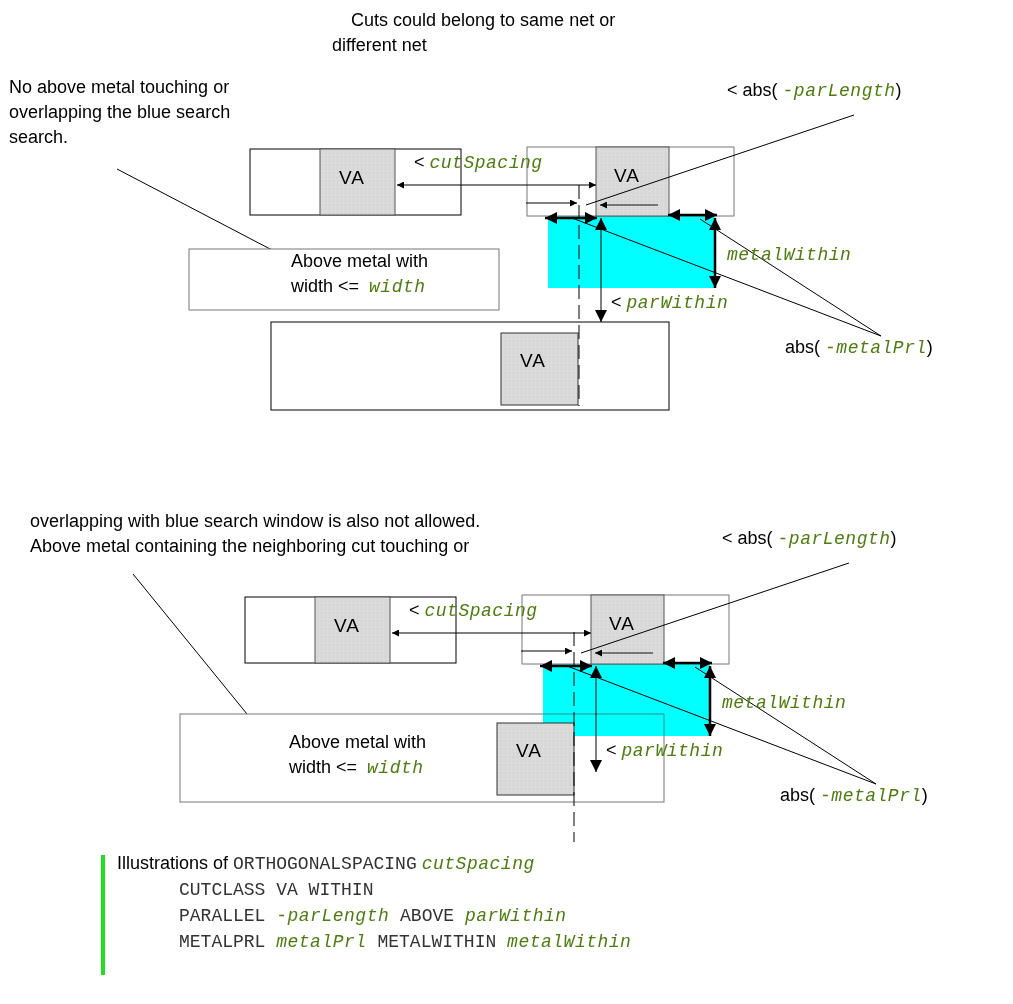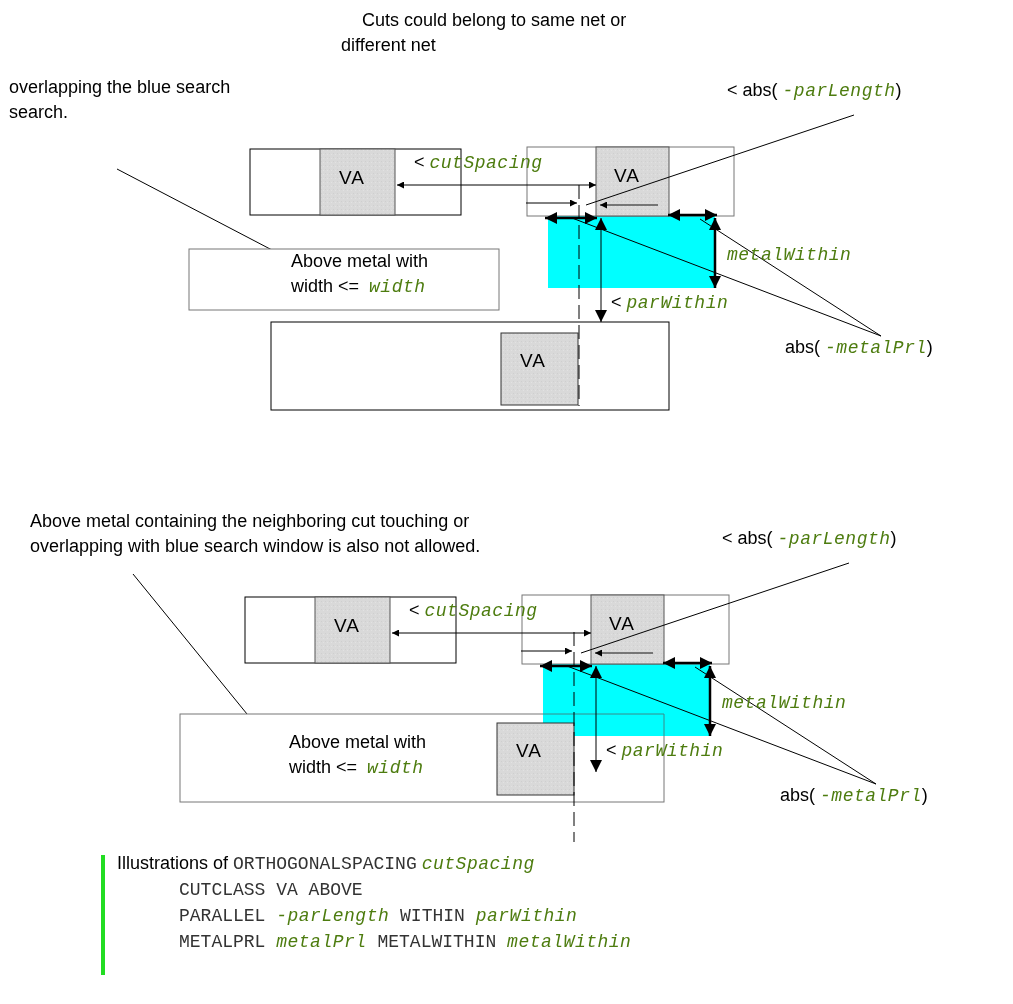--- a/index.html
+++ b/index.html
@@ -96,28 +96,29 @@
     <line x1="663" y1="663" x2="712" y2="663" stroke="#000" stroke-width="2.5" marker-start="url(#ahb)" marker-end="url(#ahb)"></line>
     <line x1="710" y1="666" x2="710" y2="736" stroke="#000" stroke-width="2.5" marker-start="url(#ahb)" marker-end="url(#ahb)"></line>
     <line x1="596" y1="666" x2="596" y2="772" stroke="#000" stroke-width="1" marker-start="url(#ahb)" marker-end="url(#ahb)"></line>
 
     <line x1="581" y1="653" x2="849" y2="563" stroke="#000" stroke-width="1"></line>
     <line x1="567" y1="666" x2="876" y2="784" stroke="#000" stroke-width="1"></line>
     <line x1="695" y1="667" x2="876" y2="784" stroke="#000" stroke-width="1"></line>
   </g>
 </svg>
 
-<div class="note" style="left:362px; top:8px;">
+<div class="note" style="left:351px; top:8px;">
   <div>Cuts could belong to same net or</div>
 </div>
-<div class="note" style="left:341px; top:33px;">
+<div class="note" style="left:332px; top:33px;">
   <div>different net</div>
 </div>
 
 <div class="note" style="left:9px; top:75px;">
+  <div>No above metal touching or</div>
   <div>overlapping the blue search</div>
   <div>search.</div>
 </div>
 
 <div class="lbl va" style="left:339px; top:166px;">VA</div>
 <div class="lbl va" style="left:614px; top:164px;">VA</div>
 <div class="lbl va" style="left:520px; top:349px;">VA</div>
 
 <div class="lbl" style="left:414px; top:150px;">
   <span>&lt; </span><span class="mono">cutSpacing</span>
@@ -136,22 +137,22 @@
 <div class="lbl" style="left:785px; top:335px;">
   <span>abs( </span><span class="mono">-metalPrl</span><span>)</span>
 </div>
 
 <div class="note" style="left:291px; top:249px;">
   <div>Above metal with</div>
   <div><span style="white-space:pre">width &lt;=  </span><span class="mono">width</span></div>
 </div>
 
 <div class="note" style="left:30px; top:509px;">
+  <div>overlapping with blue search window is also not allowed.</div>
   <div>Above metal containing the neighboring cut touching or</div>
-  <div>overlapping with blue search window is also not allowed.</div>
 </div>
 
 <div class="lbl va" style="left:334px; top:614px;">VA</div>
 <div class="lbl va" style="left:609px; top:612px;">VA</div>
 <div class="lbl va" style="left:516px; top:739px;">VA</div>
 
 <div class="lbl" style="left:409px; top:598px;">
   <span>&lt; </span><span class="mono">cutSpacing</span>
 </div>
 
@@ -173,17 +174,17 @@
   <div>Above metal with</div>
   <div><span style="white-space:pre">width &lt;=  </span><span class="mono">width</span></div>
 </div>
 
 <div class="greenbar"></div>
 <div class="legend">
   <div class="row">
     <span>Illustrations of </span><span class="mono-up">ORTHOGONALSPACING</span> <span class="mono">cutSpacing</span>
   </div>
   <div id="legend-lines">
-      <div class="row indent"><span class="mono-up" style="white-space: pre;">CUTCLASS VA ABOVE</span></div>
-      <div class="row indent"><span class="mono-up" style="white-space: pre; text-align: right;">PARALLEL </span><span class="mono" style="white-space: pre;">-parLength</span><span class="mono-up" style="white-space: pre;"> WITHIN </span><span class="mono" style="white-space: pre;">parWithin</span></div>
+      <div class="row indent"><span class="mono-up" style="white-space: pre;">CUTCLASS VA WITHIN</span></div>
+      <div class="row indent"><span class="mono-up" style="white-space: pre; text-align: right;">PARALLEL </span><span class="mono" style="white-space: pre;">-parLength</span><span class="mono-up" style="white-space: pre;"> ABOVE </span><span class="mono" style="white-space: pre;">parWithin</span></div>
       <div class="row indent"><span class="mono-up" style="white-space: pre;">METALPRL </span><span class="mono" style="white-space: pre;">metalPrl</span><span class="mono-up" style="white-space: pre;"> METALWITHIN </span><span class="mono" style="white-space: pre;">metalWithin</span></div>
     </div>
 </div>
 
 </body></html>

